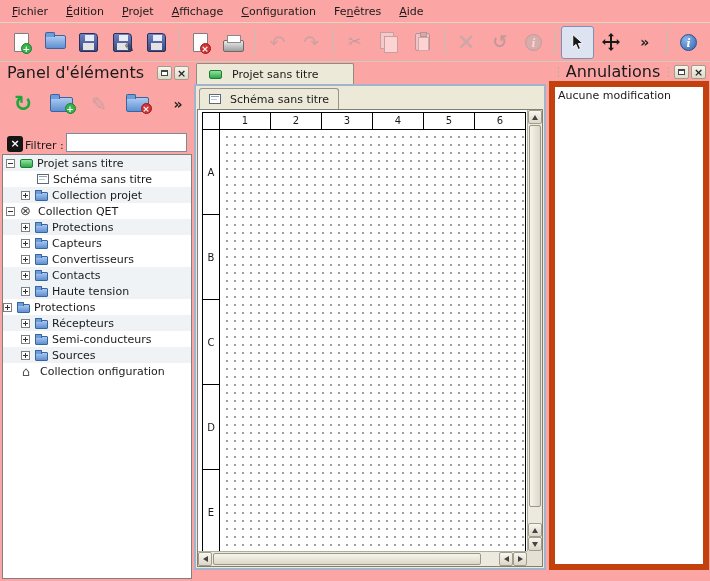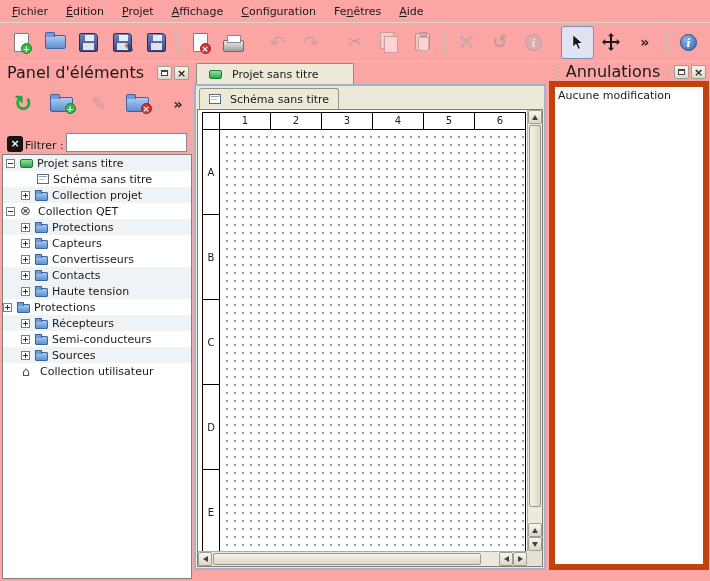--- a/index.html
+++ b/index.html
@@ -376,21 +376,21 @@
             <span class="tlabel">Semi-conducteurs</span>
           </div>
           <div class="tree-row alt" style="padding-left: 18px;">
             <span class="exp exp-plus"></span>
             <span class="tic tic-folder"></span>
             <span class="tlabel">Sources</span>
           </div>
           <div class="tree-row" style="padding-left: 3px;">
             <span class="exp-sp"></span>
             <span class="tic tic-home"></span>
-            <span class="tlabel">Collection utilisateur</span>
+            <span class="tlabel">Collection onfiguration</span>
           </div>
         </div>
     </div>
 
     <div class="mdi">
       <div class="mdi-tabbar">
         <div class="tab-project">
           <span class="tic tic-project"></span>
           <span>Projet sans titre</span>
         </div>

